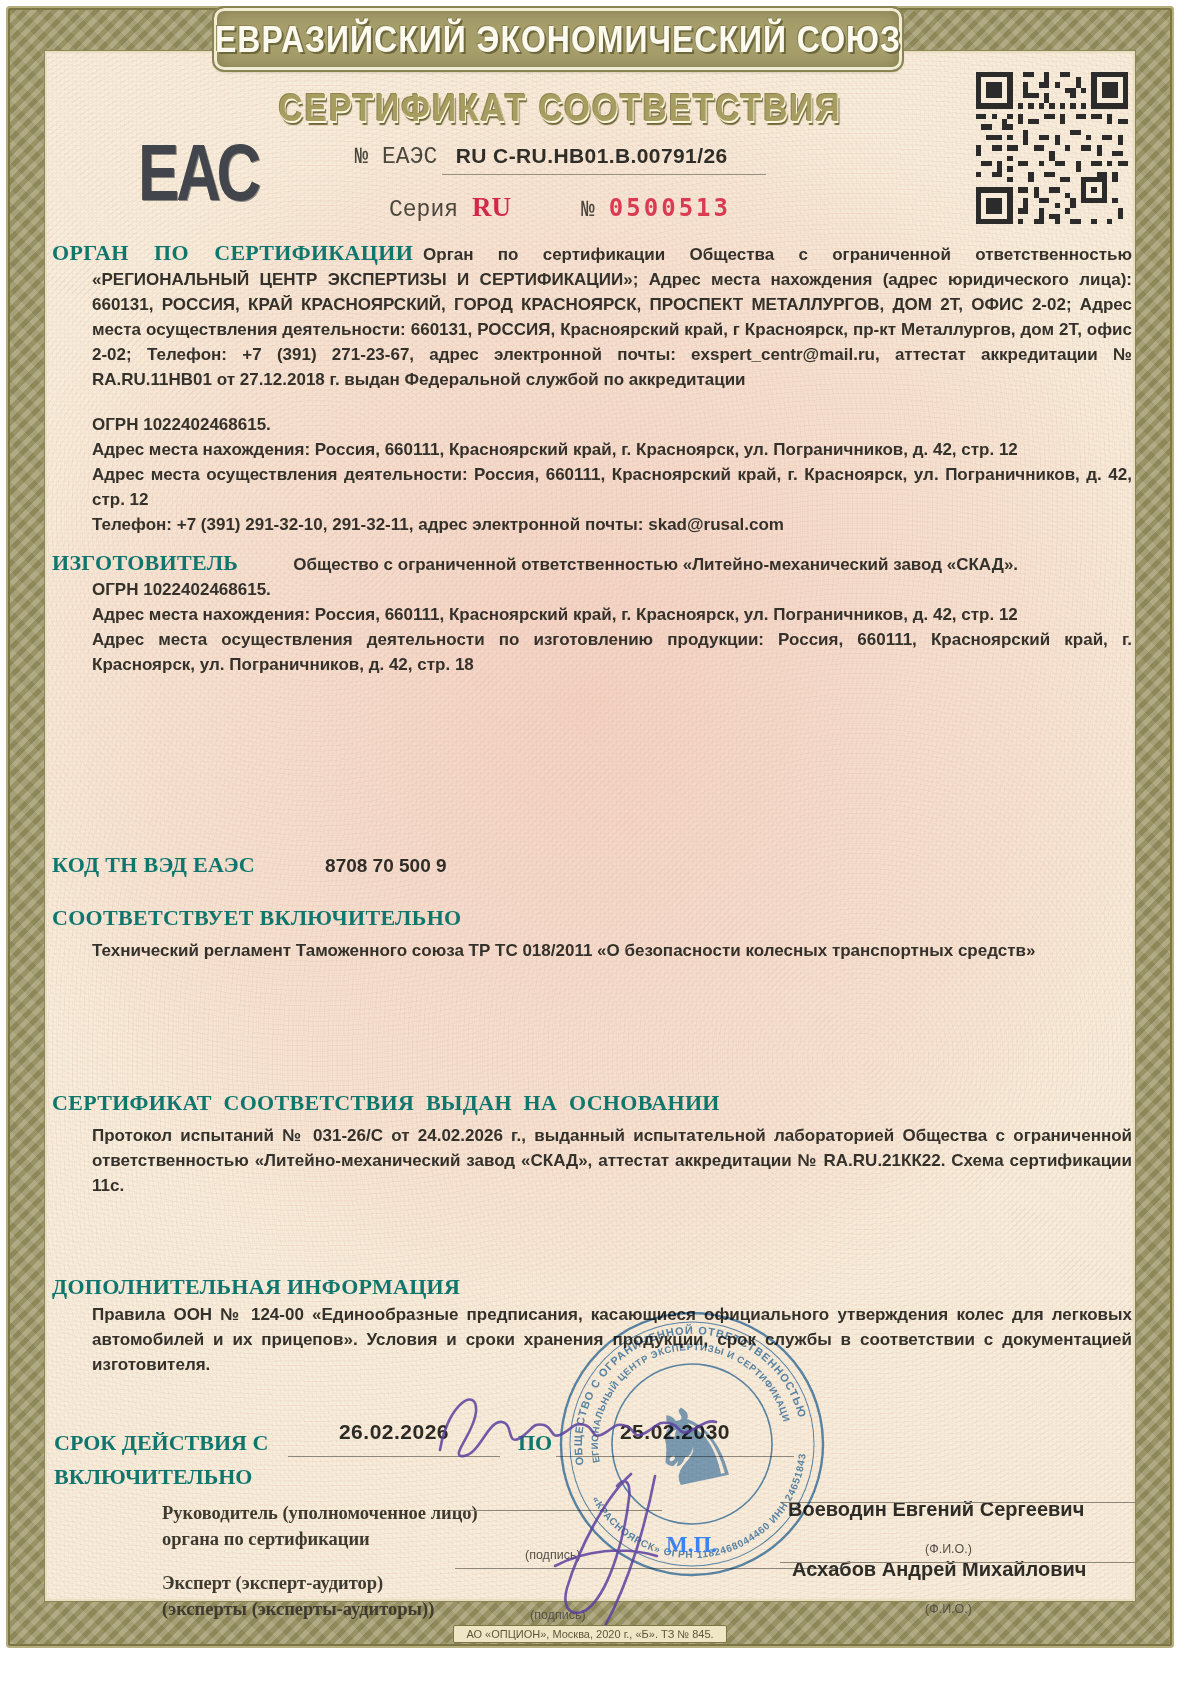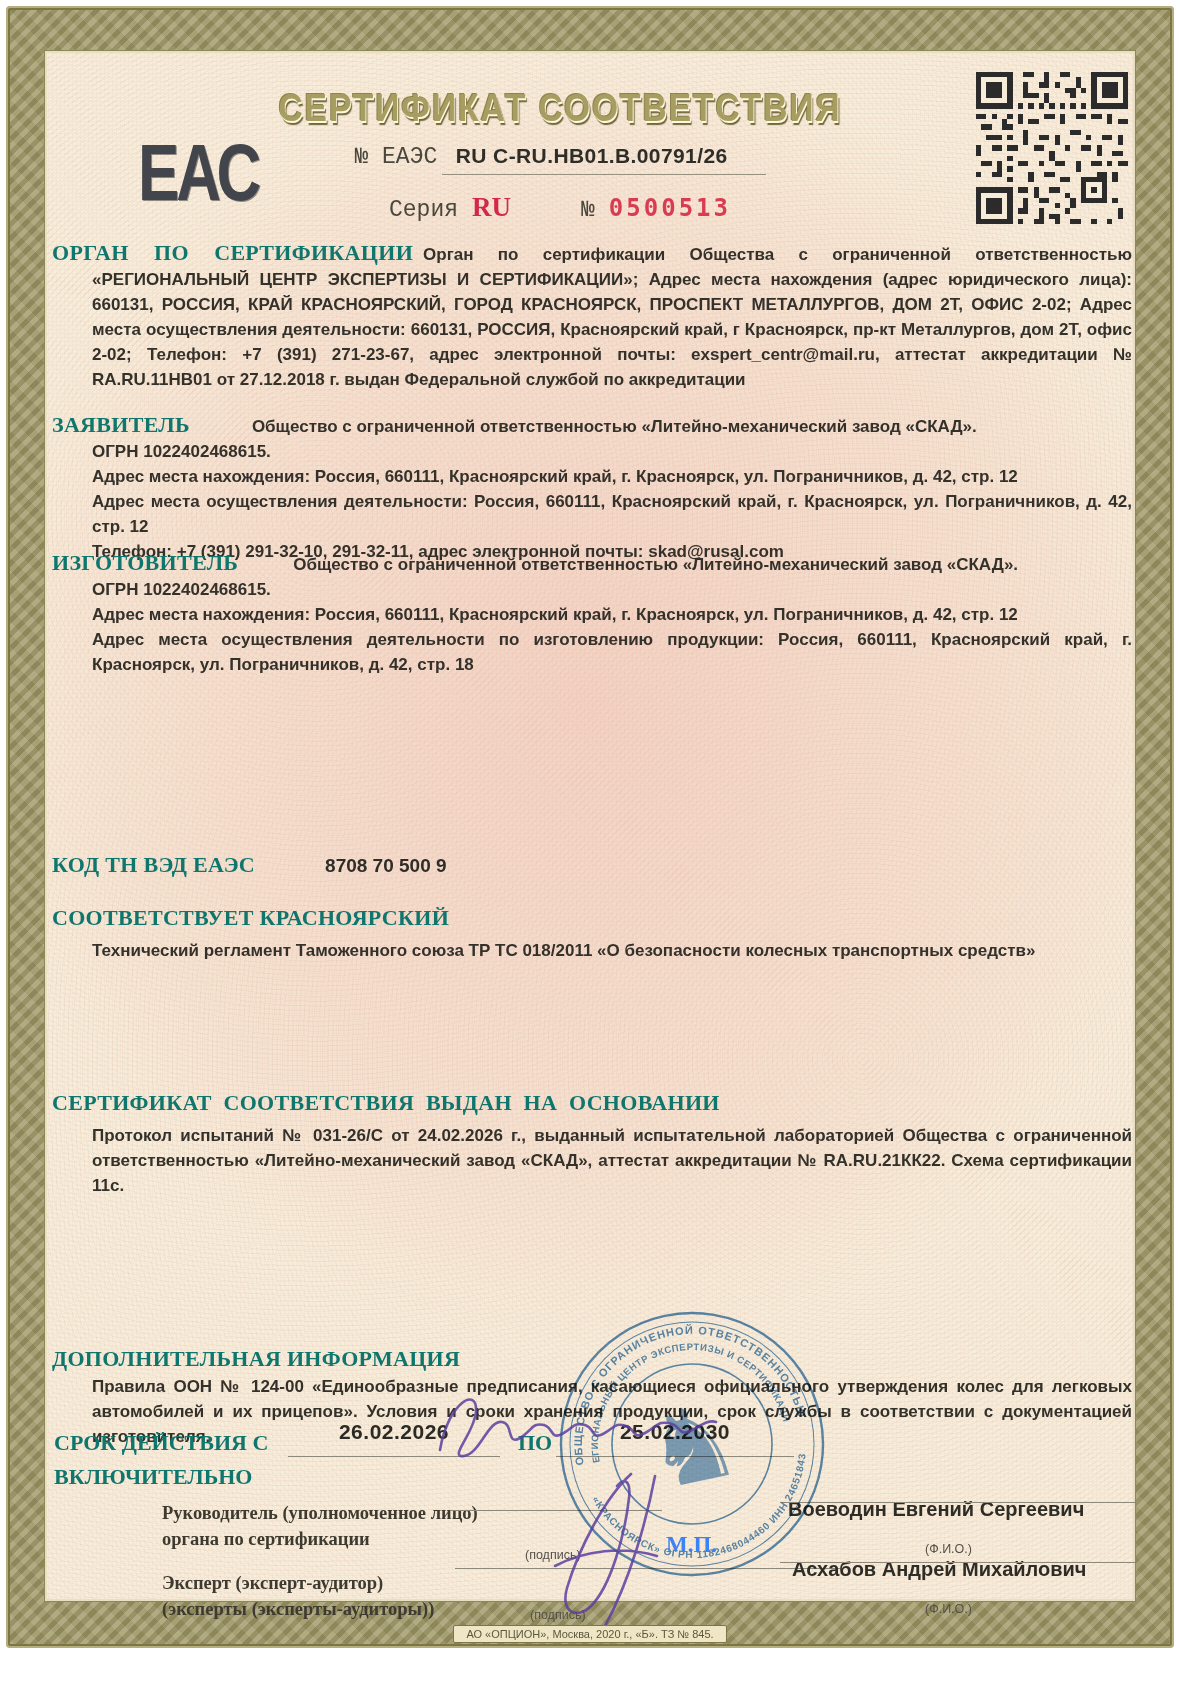--- a/index.html
+++ b/index.html
@@ -78,20 +78,23 @@
         font-size:11px;padding:2px 12px;border-radius:2px;}
 </style>
 </head>
 <body>
 
 <div class="page">
   <div class="cert">
     <div class="inner"></div>
   </div>
 
+  <div class="banner">
+    <span class="bt">ЕВРАЗИЙСКИЙ ЭКОНОМИЧЕСКИЙ СОЮЗ</span>
+  </div>
 
   <div class="eac">ЕАС</div>
 
   <svg class="qr" viewBox="0 0 29 29" shape-rendering="crispEdges">
     <g fill="#2b2b2b">
       <rect x="0" y="0" width="7" height="7"></rect>
         <rect x="22" y="0" width="7" height="7"></rect>
         <rect x="0" y="22" width="7" height="7"></rect>
     </g>
     <g fill="#f6ecd9">
@@ -215,23 +218,20 @@
     </div>
   </div>
 
   <div class="sec" style="top:240px">
     <p class="para hang just">
       <span class="shead mr-sm">ОРГАН ПО СЕРТИФИКАЦИИ</span><span>Орган по сертификации Общества с ограниченной ответственностью «РЕГИОНАЛЬНЫЙ ЦЕНТР ЭКСПЕРТИЗЫ И СЕРТИФИКАЦИИ»; Адрес места нахождения (адрес юридического лица): 660131, РОССИЯ, КРАЙ КРАСНОЯРСКИЙ, ГОРОД КРАСНОЯРСК, ПРОСПЕКТ МЕТАЛЛУРГОВ, ДОМ 2Т, ОФИС 2-02; Адрес места осуществления деятельности: 660131, РОССИЯ, Красноярский край, г Красноярск, пр-кт Металлургов, дом 2Т, офис 2-02; Телефон: +7 (391) 271-23-67, адрес электронной почты: exspert_centr@mail.ru, аттестат аккредитации № RA.RU.11НВ01 от 27.12.2018 г. выдан Федеральной службой по аккредитации</span>
     </p>
   </div>
 
   <div class="sec" style="top:412px">
-    <p class="para hang">
-      <span class="shead mr-lg">ЗАЯВИТЕЛЬ</span><span>Общество с ограниченной ответственностью «Литейно-механический завод «СКАД».</span>
-    </p>
     <p class="line indent">ОГРН 1022402468615.</p>
     <p class="line indent">Адрес места нахождения: Россия, 660111, Красноярский край, г. Красноярск, ул. Пограничников, д. 42, стр. 12</p>
     <p class="line indent just">Адрес места осуществления деятельности: Россия, 660111, Красноярский край, г. Красноярск, ул. Пограничников, д. 42, стр. 12</p>
     <p class="line indent">Телефон: +7 (391) 291-32-10, 291-32-11, адрес электронной почты: skad@rusal.com</p>
   </div>
 
   <div class="sec" style="top:550px">
     <p class="para hang">
       <span class="shead mr-md">ИЗГОТОВИТЕЛЬ</span><span>Общество с ограниченной ответственностью «Литейно-механический завод «СКАД».</span>
     </p>
@@ -239,30 +239,30 @@
     <p class="line indent">Адрес места нахождения: Россия, 660111, Красноярский край, г. Красноярск, ул. Пограничников, д. 42, стр. 12</p>
     <p class="line indent just">Адрес места осуществления деятельности по изготовлению продукции: Россия, 660111, Красноярский край, г. Красноярск, ул. Пограничников, д. 42, стр. 18</p>
   </div>
 
 
   <div class="sec" style="top:852px">
     <span class="shead">КОД ТН ВЭД ЕАЭС</span><span class="tnved-val">8708 70 500 9</span>
   </div>
 
   <div class="sec" style="top:905px">
-    <span class="shead block">СООТВЕТСТВУЕТ КРАСНОЯРСКИЙ</span>
+    <span class="shead block">СООТВЕТСТВУЕТ ВКЛЮЧИТЕЛЬНО</span>
     <p class="line indent just">Технический регламент Таможенного союза ТР ТС 018/2011 «О безопасности колесных транспортных средств»</p>
   </div>
 
   <div class="sec" style="top:1090px">
     <span class="shead block wsp">СЕРТИФИКАТ СООТВЕТСТВИЯ ВЫДАН НА ОСНОВАНИИ</span>
     <p class="line indent just">Протокол испытаний № 031-26/С от 24.02.2026 г., выданный испытательной лабораторией Общества с ограниченной ответственностью «Литейно-механический завод «СКАД», аттестат аккредитации № RA.RU.21КК22. Схема сертификации 11с.</p>
   </div>
 
-  <div class="sec" style="top:1346px">
+  <div class="sec" style="top:1274px">
     <span class="shead block" style="margin-bottom:2px">ДОПОЛНИТЕЛЬНАЯ ИНФОРМАЦИЯ</span>
     <p class="line indent just">Правила ООН № 124-00 «Единообразные предписания, касающиеся официального утверждения колес для легковых автомобилей и их прицепов». Условия и сроки хранения продукции, срок службы в соответствии с документацией изготовителя.</p>
   </div>
 
   <span class="vlabel" style="left:54px;top:1430px">СРОК ДЕЙСТВИЯ С</span>
   <div class="dateline" style="left:288px;top:1420px;width:212px;height:36px">
     <span class="dateval">26.02.2026</span>
   </div>
   <span class="vlabel" style="left:518px;top:1430px">ПО</span>
   <div class="dateline" style="left:556px;top:1420px;width:238px;height:36px">

